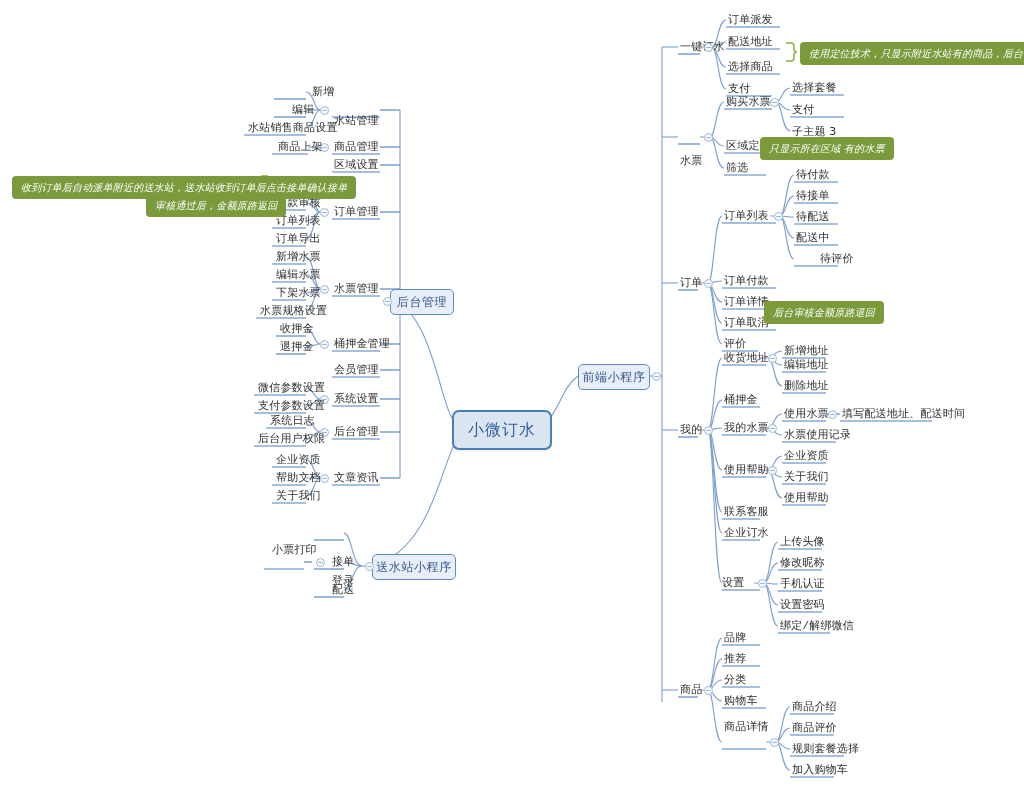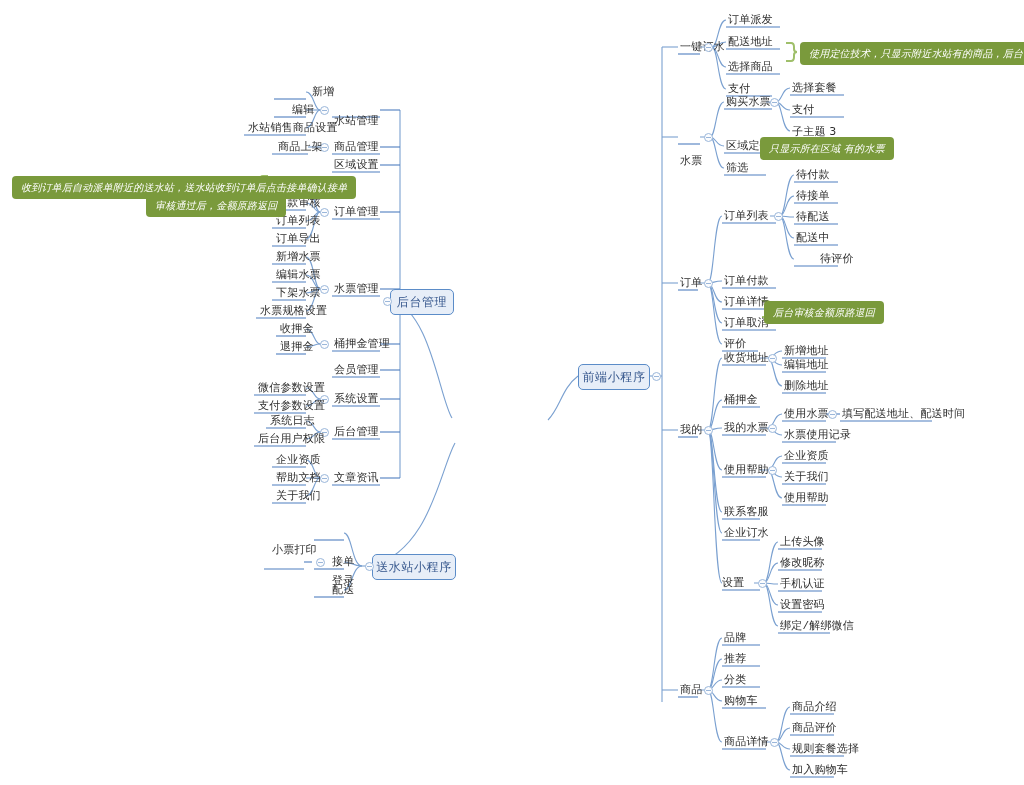--- a/index.html
+++ b/index.html
@@ -303,20 +303,21 @@
       <g stroke="#9fbf6a" stroke-width="2" fill="none">
         <path d="M786 43 h5 q3 0 3 4 v2 q0 3 3 3 q-3 0 -3 3 v2 q0 4 -3 4 h-5"></path>
         <path d="M778 138 h5 q3 0 3 4 v1 q0 3 3 3 q-3 0 -3 3 v1 q0 4 -3 4 h-5"></path>
         <path d="M762 301 h5 q3 0 3 4 v1 q0 3 3 3 q-3 0 -3 3 v1 q0 4 -3 4 h-5"></path>
         <path d="M268 176 h-5 q-3 0 -3 4 v2 q0 3 -3 3 q3 0 3 3 v2 q0 4 3 4 h5"></path>
         <path d="M268 194 h-5 q-3 0 -3 4 v2 q0 3 -3 3 q3 0 3 3 v2 q0 4 3 4 h5"></path>
       </g>
     </g>
   </svg>
 
+  <div class="root" style="left:452px;top:410px;width:96px;height:36px;">小微订水</div>
 
   <div class="boxnode" style="left:578px;top:364px;width:70px;height:24px;">前端小程序</div>
   <span class="toggle" style="left:652px;top:372px;"></span>
 
   <div class="boxnode" style="left:390px;top:289px;width:62px;height:24px;">后台管理</div>
   <span class="toggle" style="left:383px;top:297px;"></span>
 
   <div class="boxnode" style="left:372px;top:554px;width:82px;height:24px;">送水站小程序</div>
   <span class="toggle" style="left:365px;top:562px;"></span>
 
@@ -382,21 +383,21 @@
   <div class="node" style="left:780px;top:577px;">手机认证</div>
   <div class="node" style="left:780px;top:598px;">设置密码</div>
   <div class="node" style="left:780px;top:619px;font-family:Liberation Mono, monospace;">绑定/解绑微信</div>
 
   <div class="node" style="left:680px;top:683px;">商品</div>
   <span class="toggle" style="left:704px;top:686px;"></span>
   <div class="node" style="left:724px;top:631px;">品牌</div>
   <div class="node" style="left:724px;top:652px;">推荐</div>
   <div class="node" style="left:724px;top:673px;">分类</div>
   <div class="node" style="left:724px;top:694px;">购物车</div>
-  <div class="node" style="left:724px;top:735px;">商品详情</div>
+  <div class="node" style="left:724px;top:720px;">商品详情</div>
   <span class="toggle" style="left:770px;top:738px;"></span>
   <div class="node" style="left:792px;top:700px;">商品介绍</div>
   <div class="node" style="left:792px;top:721px;">商品评价</div>
   <div class="node" style="left:792px;top:742px;">规则套餐选择</div>
   <div class="node" style="left:792px;top:763px;">加入购物车</div>
 
   <div class="node" style="left:334px;top:114px;">水站管理</div>
   <span class="toggle" style="left:320px;top:106px;"></span>
   <div class="node" style="left:292px;top:85px;margin-left:20px;">新增</div>
   <div class="node" style="left:292px;top:103px;">编辑</div>

